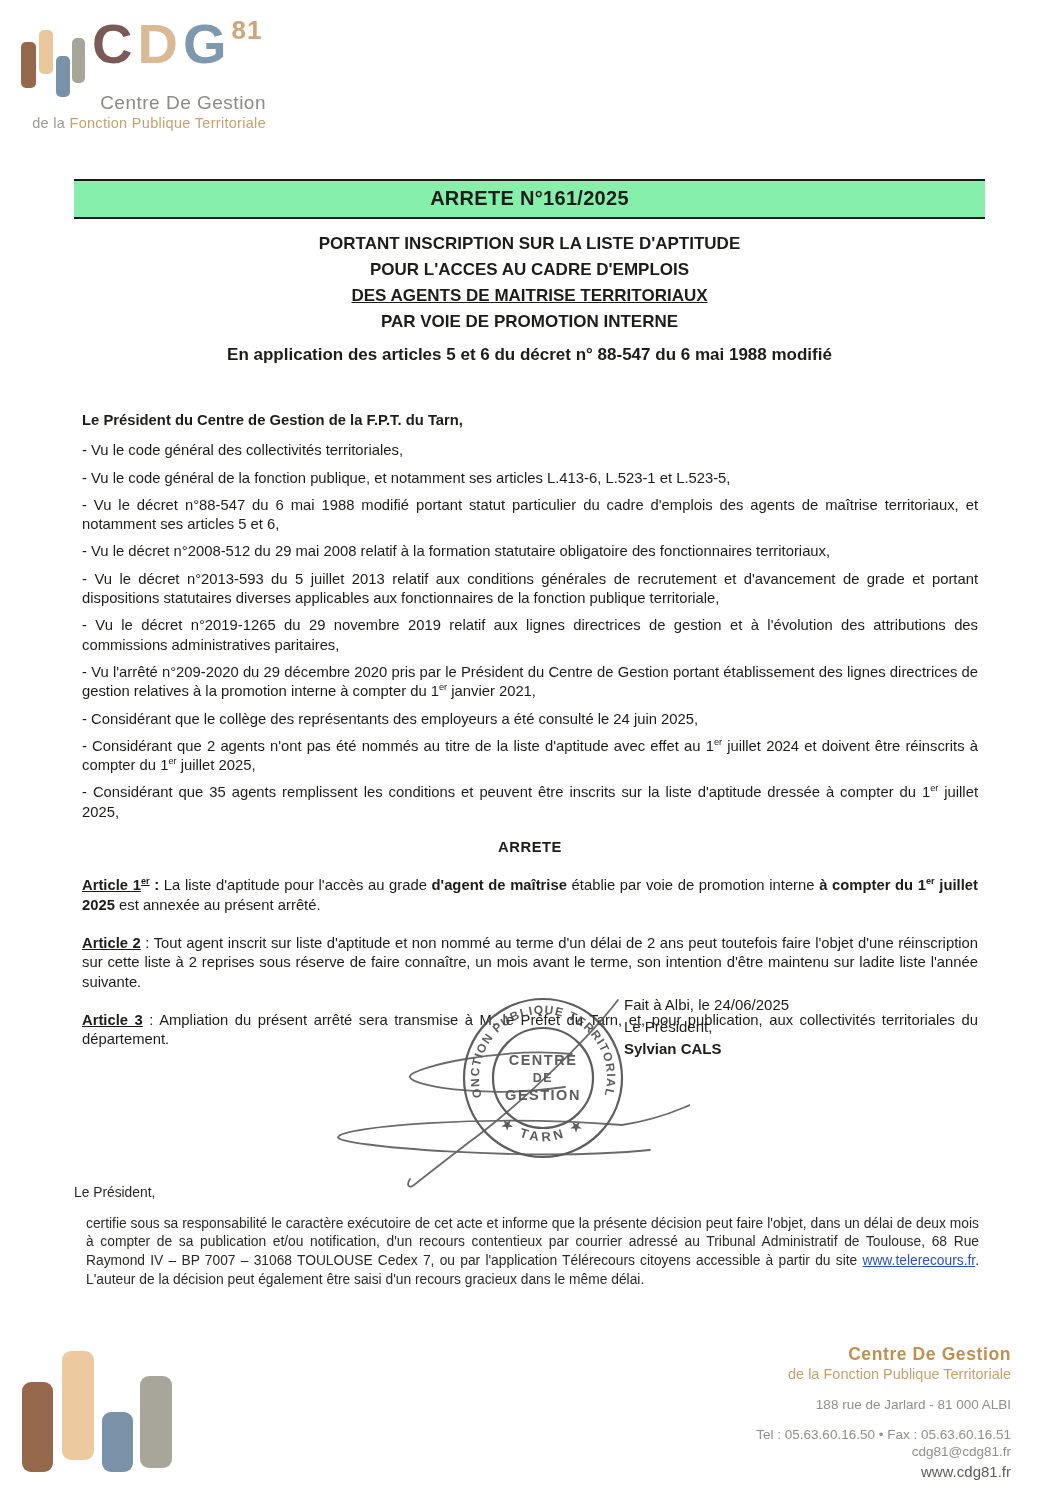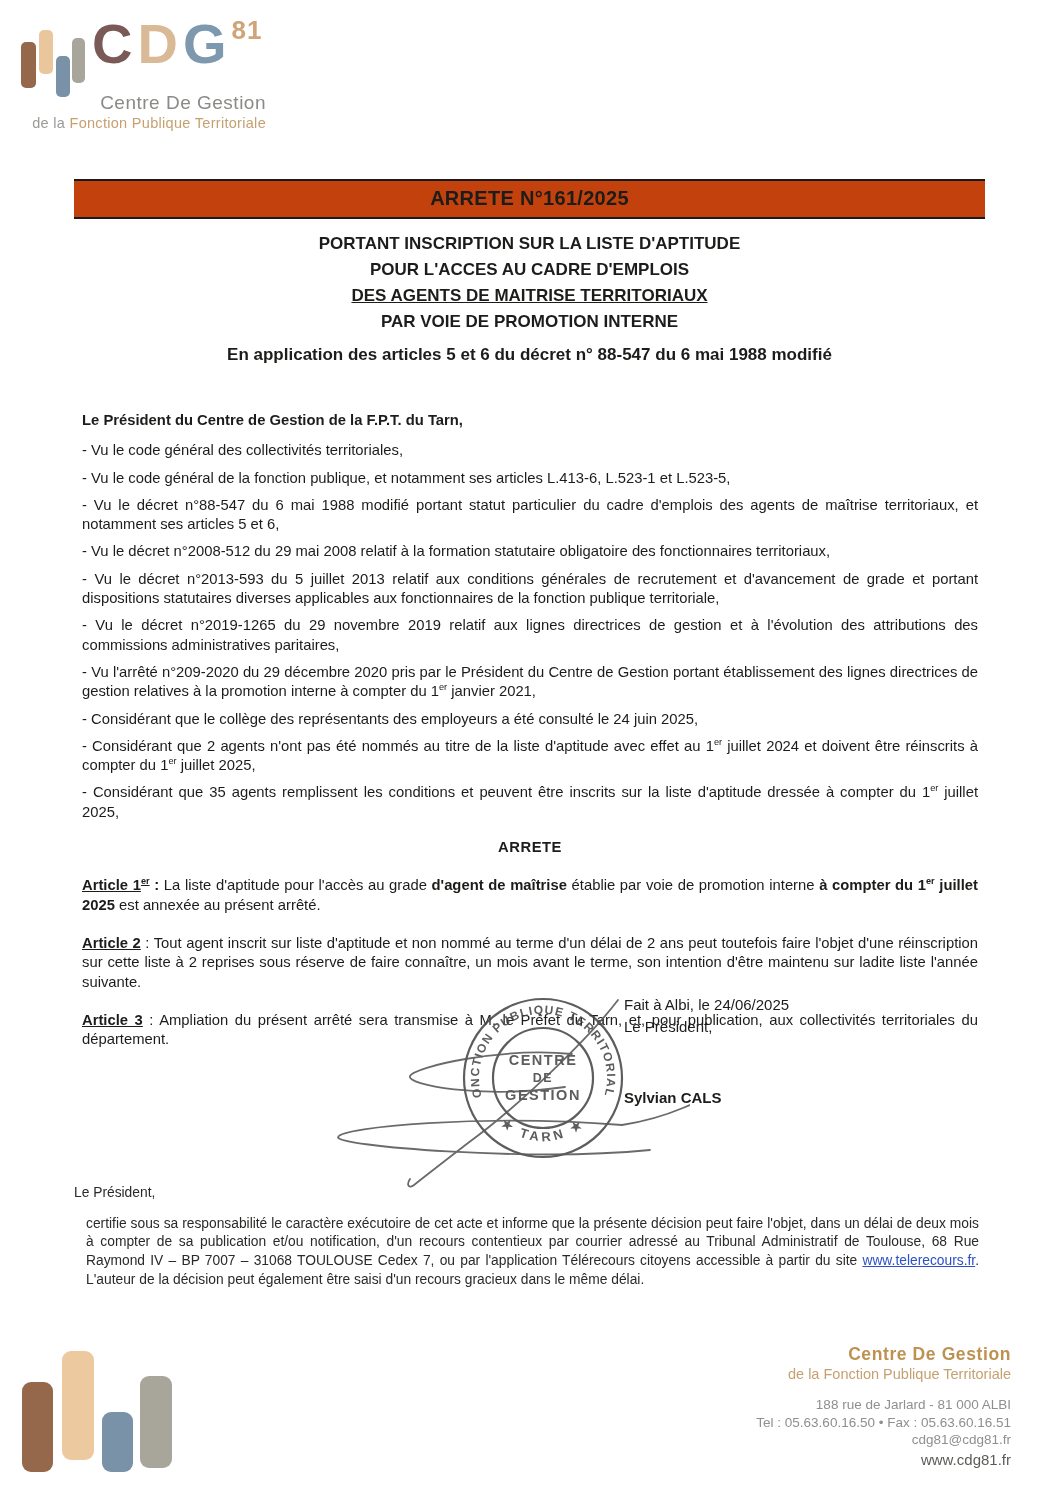--- a/index.html
+++ b/index.html
@@ -19,21 +19,21 @@
   .cdg .lg{color:#7e99ae;}
   .cdg .dept{font-size:26px;color:#cfa478;position:relative;top:-24px;letter-spacing:1px;}
   .org1{position:absolute;left:0px;top:80px;width:248px;text-align:right;
         font-size:19px;color:#8a8a87;letter-spacing:0.5px;}
   .org2{position:absolute;left:-10px;top:103px;width:258px;text-align:right;font-size:14.5px;letter-spacing:0.3px;}
   .org2 .gray{color:#9a9a97;margin-top:39px;}
   .org2 .tan{color:#c5a171;}
 
   
   .title-band{position:absolute;left:74px;top:179px;width:911px;
-      border-top:2px solid #1a1a1a;border-bottom:2px solid #1a1a1a;background:#c2410c;
+      border-top:2px solid #1a1a1a;border-bottom:2px solid #1a1a1a;background:#86efac;
       text-align:center;padding:6px 0 7px;font-size:20px;font-weight:bold;letter-spacing:0.3px;}
 
   .subtitle-block{position:absolute;left:74px;top:231px;width:911px;
       font-weight:bold;font-size:17px;line-height:26px;}
   .application{position:absolute;left:74px;top:345px;width:911px;text-align:center;
       font-weight:bold;font-size:17px;}
 
   
   .main{position:absolute;left:74px;top:403px;width:912px;font-size:14.8px;line-height:19.3px;}
   .p{margin:8px;text-align:justify;}
@@ -44,21 +44,21 @@
   .p.cert-intro{margin:0;}
   .p.cert-body{margin:12px;}
   .b{font-weight:bold;}
   .u{text-decoration:underline;}
   .link{color:#2c50c8;text-decoration:underline;cursor:pointer;}
   sup{font-size:0.62em;line-height:0;}
 
   
   .sig-svg{position:absolute;left:170px;top:975px;}
   .sig-block{position:absolute;left:624px;top:994px;font-size:15px;line-height:22px;}
-  .sig-name{font-weight:bold;margin-top:49px;}
+  .sig-name{font-weight:bold;}
 
   
   .cert{position:absolute;left:74px;top:1184px;width:917px;font-size:13.8px;line-height:18.7px;color:#2a2a28;}
 
   
   .fbar{position:absolute;border-radius:9px;}
   .fbar.b1{left:22px;top:1382px;width:31px;height:90px;background:#96684b;}
   .fbar.b2{left:62px;top:1351px;width:32px;height:109px;background:#edc9a0;}
   .fbar.b3{left:102px;top:1412px;width:31px;height:60px;background:#7a92a8;}
   .fbar.b4{left:140px;top:1376px;width:32px;height:92px;background:#a8a69b;}
@@ -152,18 +152,18 @@
 
   <div class="fbar b1"></div>
   <div class="fbar b2"></div>
   <div class="fbar b3"></div>
   <div class="fbar b4"></div>
 
   <div class="footer-text">
     <div class="f-org">Centre De Gestion</div>
     <div class="f-sub">de la Fonction Publique Territoriale</div>
     <div class="f-addr">188 rue de Jarlard - 81 000 ALBI</div>
-    <div class="f-addr" style="margin-top:0;">Tel : 05.63.60.16.50 • Fax : 05.63.60.16.51</div>
+    <div class="f-addr" style="margin-top:12px;">Tel : 05.63.60.16.50 • Fax : 05.63.60.16.51</div>
     <div class="f-addr" style="margin-top:0;">cdg81@cdg81.fr</div>
     <div class="f-web">www.cdg81.fr</div>
   </div>
 
 </div>
 
 </body></html>

